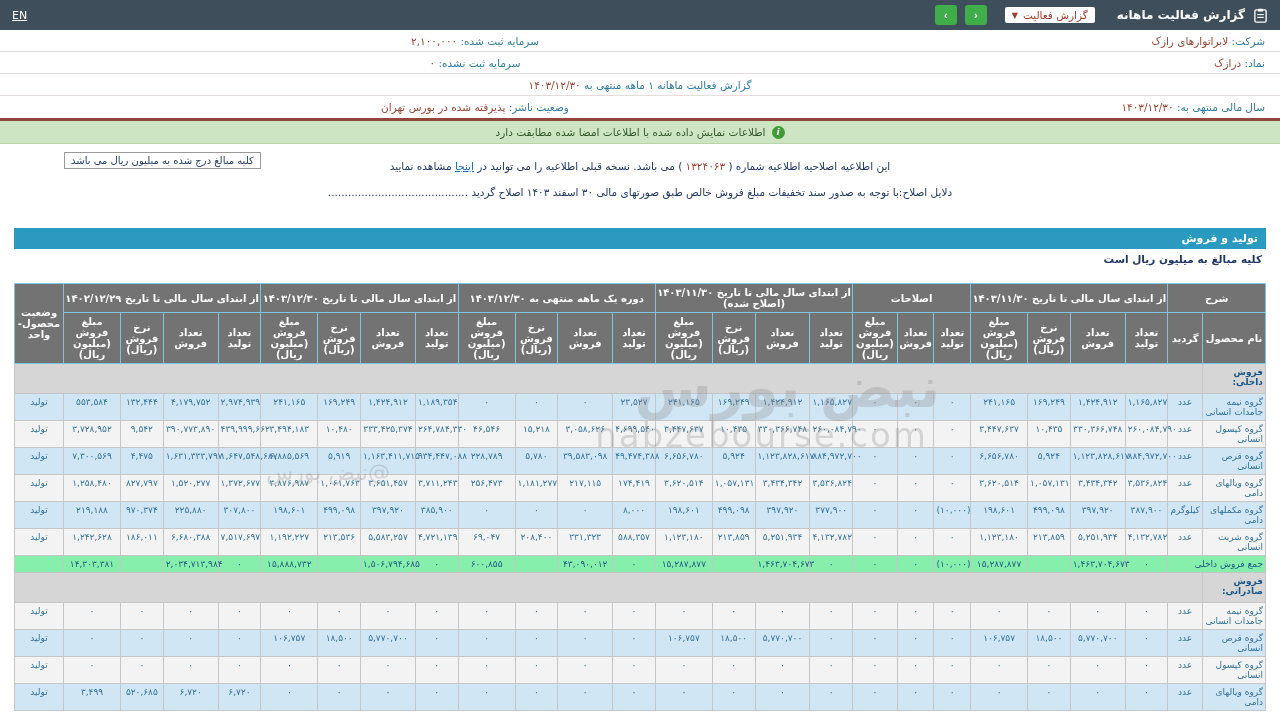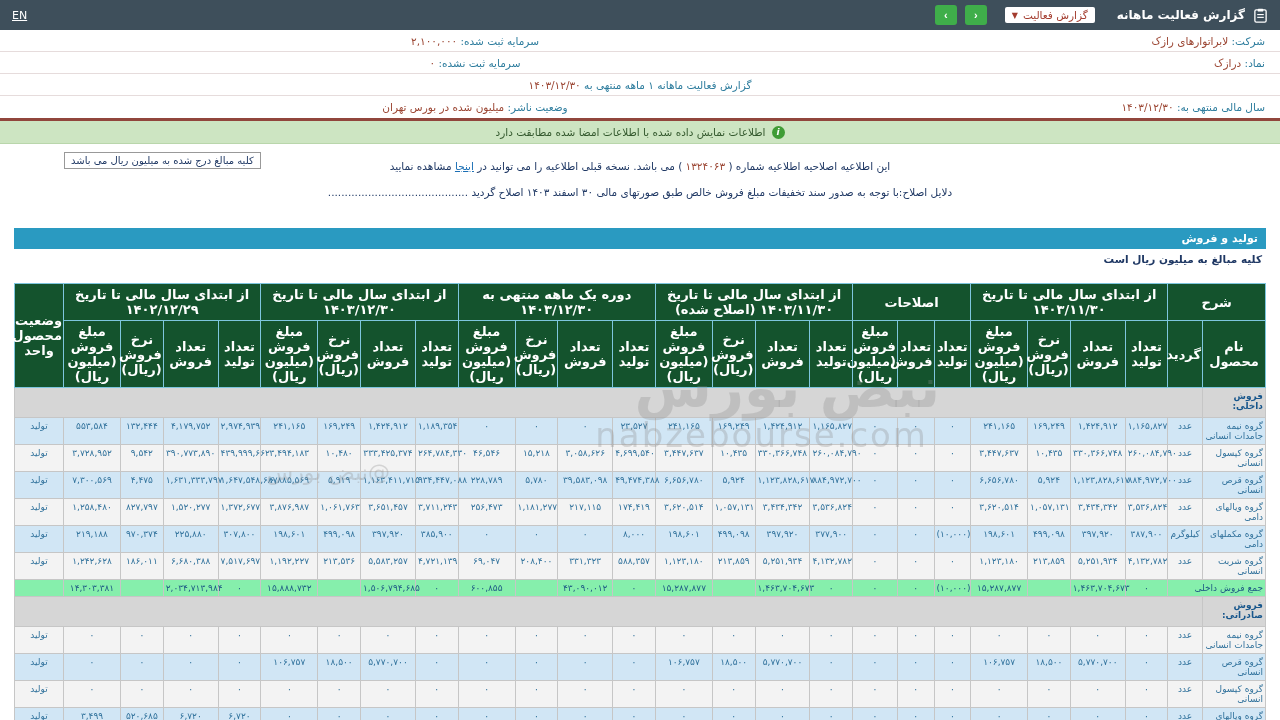--- a/index.html
+++ b/index.html
@@ -40,21 +40,21 @@
   .n2 { top:42px; }
   .note-num { color:#9b4532; }
   .note-link { color:#1b6fb5; text-decoration:underline; cursor:pointer; }
   
   .wrap { margin:16px 14px; }
   .sec-bar { background:#2a9ac1; color:#fff; font-weight:bold; font-size:11px;
     padding:4px 8px; margin-top:8px; }
   .sec-sub { font-size:10.5px; font-weight:bold; color:#1f3864; padding:4px 4px 10px; }
   
   table.rep { border-collapse:collapse; table-layout:fixed; width:1252px; margin-top:8px; }
-  table.rep th { background:#14532d; color:#fff; font-size:13px; font-weight:bold;
+  table.rep th { background:#737373; color:#fff; font-size:10px; font-weight:bold;
     border:1px solid #7ec6de; padding:3px 1px; text-align:center; vertical-align:middle; }
   table.rep td { border:1px solid #c6c6c6; font-size:9px; padding:3px 2px;
     vertical-align:top; color:#31729c; }
   td.num { text-align:center; direction:ltr; }
   td.name { color:#17568c; text-align:right; padding-right:4px; }
   td.unit { color:#17568c; text-align:center; }
   td.status { color:#31729c; text-align:center; }
   tr.blue td { background:#d1e6f5; }
   tr.white td { background:#f3f3f3; }
   tr.section td { background:#d6d6d6; color:#17568c; font-weight:bold; height:30px; }
@@ -101,21 +101,21 @@
       <span class="val">۰</span></div>
   </div>
   <div class="hdr-row">
     <div class="hdr-mid"><span class="lbl">گزارش فعالیت ماهانه ۱ ماهه منتهی به</span>
       <span class="val">۱۴۰۳/۱۲/۳۰</span></div>
   </div>
   <div class="hdr-row">
     <div class="hdr-right"><span class="lbl">سال مالی منتهی به:</span>
       <span class="val">۱۴۰۳/۱۲/۳۰</span></div>
     <div class="hdr-mid"><span class="lbl">وضعیت ناشر:</span>
-      <span class="val">میلیون شده در بورس تهران</span></div>
+      <span class="val">پذیرفته شده در بورس تهران</span></div>
   </div>
 </div>
 
 <div class="banner">
   <span class="info-ic">i</span>
   <span>اطلاعات نمایش داده شده با اطلاعات امضا شده مطابقت دارد</span>
 </div>
 
 <div class="notes">
   <span class="unit-box">کلیه مبالغ درج شده به میلیون ریال می باشد</span>

